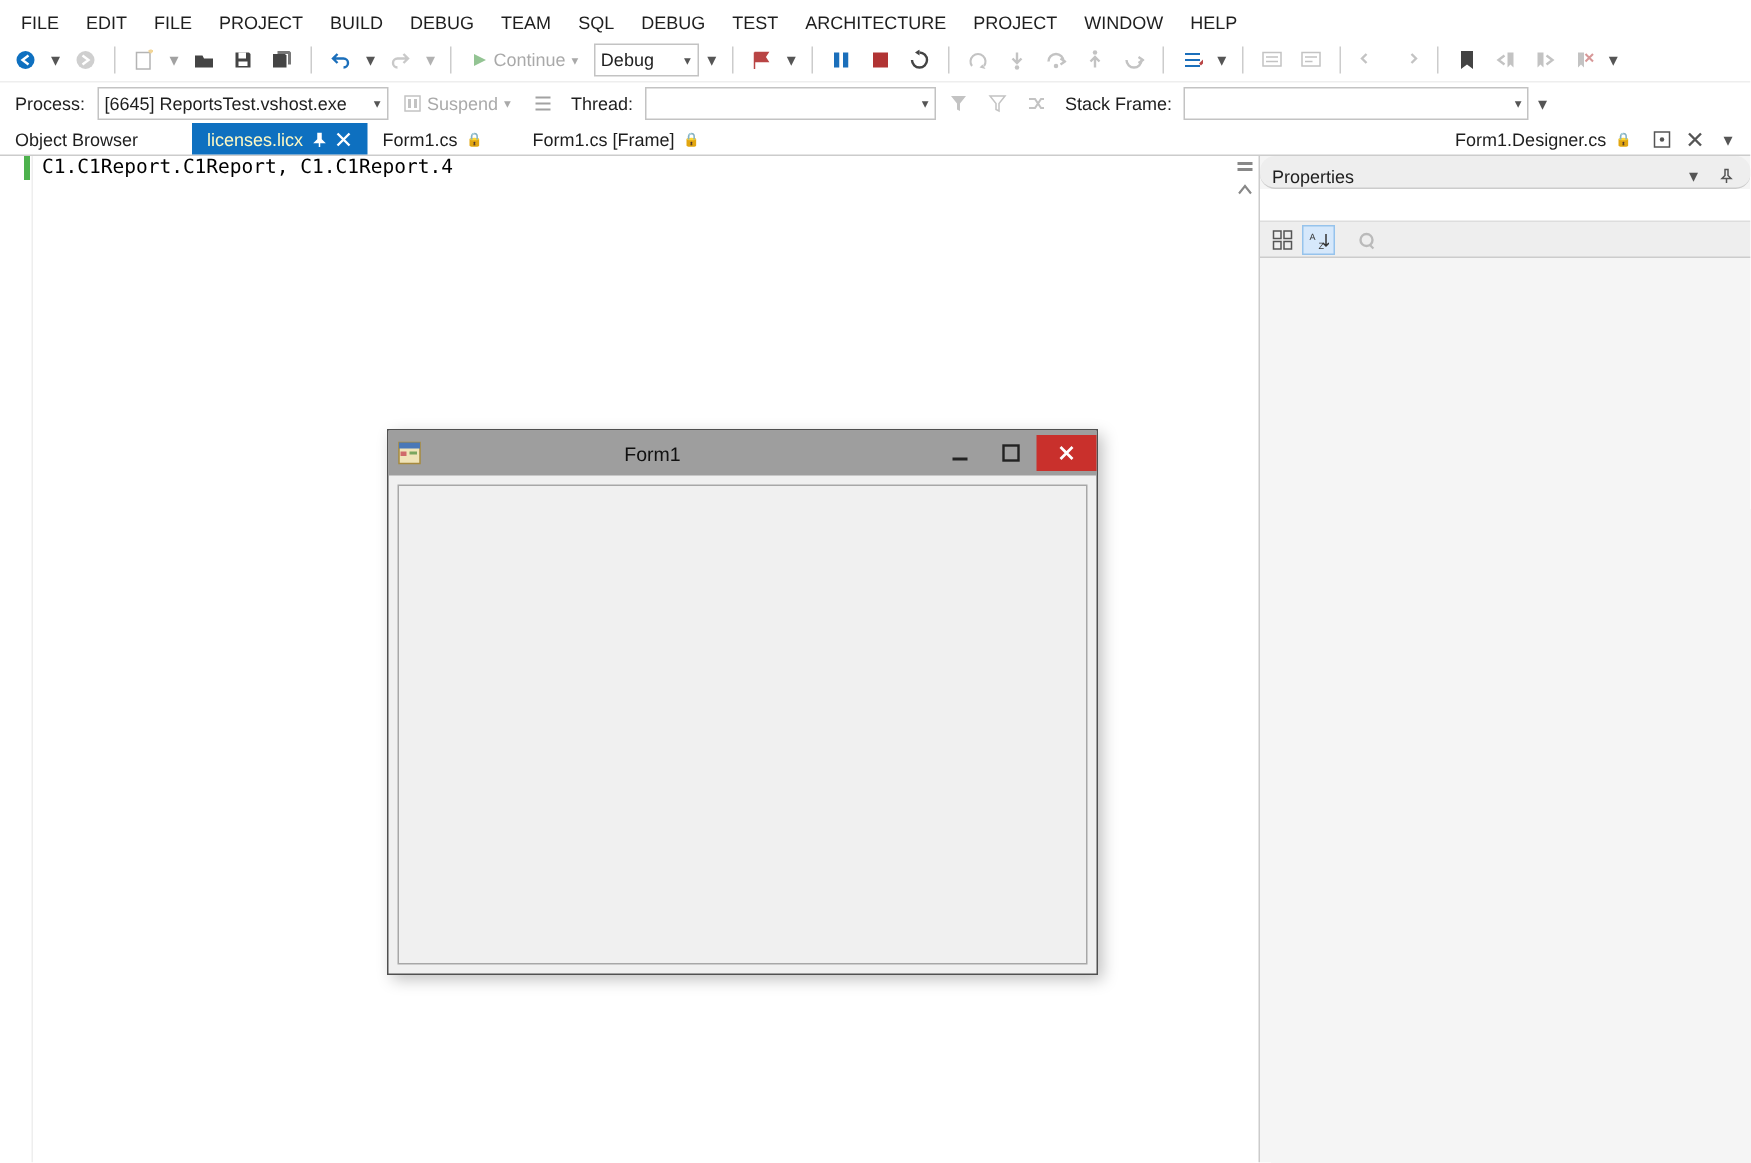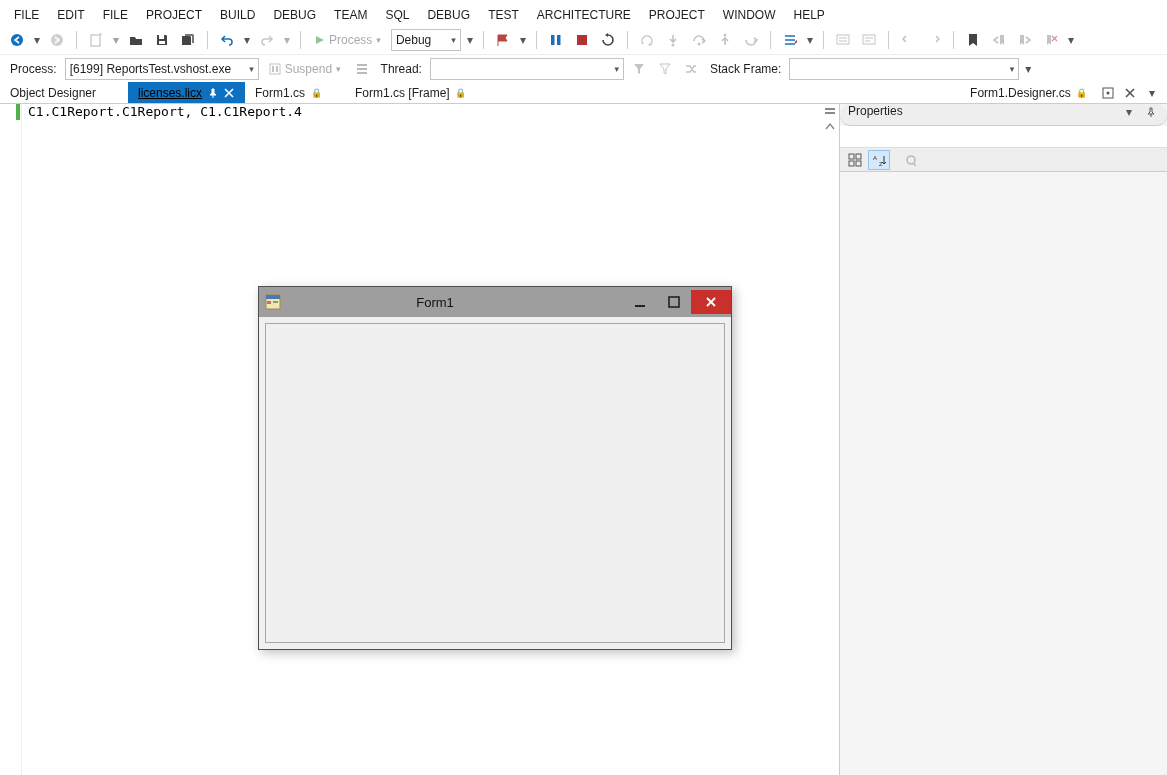--- a/index.html
+++ b/index.html
@@ -65,21 +65,21 @@
   .label { color:#1e1e1e; padding:0 4px; }
   
   .doc-tabs {
     display:flex; align-items:stretch; height:22px; background:#fff; border-bottom:1px solid #ccc;
   }
   .doc-tab {
     display:flex; align-items:center; gap:6px; padding:0 10px; font-size:12px; cursor:default; border-right:1px solid transparent;
     color:#1e1e1e;
   }
   .doc-tab.active {
-    background:#0e70c0; color:#000000;text-decoration:underline;
+    background:#0e70c0; color:#fef9c3;
   }
   .doc-tab .mini-icon { display:inline-flex; width:10px; height:10px; }
   .doc-tab.active .mini-icon { color:#fff; }
   .doc-tab .lock { font-size:9px; color:#666; }
   .tab-spacer { flex:1; }
   .tab-tools { display:flex; align-items:center; gap:4px; padding-right:6px; }
   .tab-tools .icon-btn { width:18px; height:18px; display:inline-flex; align-items:center; justify-content:center; color:#555; cursor:default; }
   
   .workspace { display:flex; height: calc(775px - 26px - 28px - 28px - 22px); }
   .editor-area {
@@ -89,21 +89,21 @@
   .gutter .marker { position:absolute; top:0; left:16px; width:4px; height:16px; background:#4db24d; }
   .code {
     flex:1; font-family: Consolas, "Courier New", monospace; font-size:13px; padding-top:0; color:#000;
   }
   .code pre { margin:0; padding:0 6px; line-height:16px; white-space:pre; }
   .split-grip { position:absolute; top:0; right:0; width:18px; height:14px; display:flex; align-items:center; justify-content:center; color:#888; }
   .scroll-up { position:absolute; top:16px; right:0; width:18px; height:14px; display:flex; align-items:center; justify-content:center; color:#888; }
   
   .props-panel { flex:1; background:#f5f5f5; display:flex; flex-direction:column; }
   .props-header {
-    display:flex; align-items:flex-start; height:22px; padding:0 8px; border-bottom:1px solid #ccc; background:#eee; gap:6px;border-radius:10px;
+    display:flex; align-items:flex-end; height:22px; padding:0 8px; border-bottom:1px solid #ccc; background:#eee; gap:6px;border-radius:10px;
   }
   .props-header .title { flex:1; }
   .props-header .icon-btn { width:16px; height:16px; display:inline-flex; align-items:center; justify-content:center; color:#555; cursor:default; }
   .props-combo-row { height:22px; border-bottom:1px solid #ddd; background:#fff; }
   .props-toolbar {
     display:flex; align-items:center; height:24px; gap:2px; padding:0 4px; border-bottom:1px solid #ccc; background:#eee;
   }
   .props-toolbar .pbtn {
     width:22px; height:20px; display:inline-flex; align-items:center; justify-content:center; cursor:default; color:#555; border:1px solid transparent;
   }
@@ -204,21 +204,21 @@
     <svg width="14" height="14">
         <path d="M9 3 L12 6 L9 9 M12 6 H5 a3 3 0 0 0 0 6" fill="none" stroke="#888" stroke-width="1.6"></path>
       </svg>
   </div>
   <div class="tb-drop" style="opacity:.45">▾</div>
   <div class="tb-sep"></div>
   <div class="tb-text-btn" style="opacity:.5">
     <svg width="10" height="10">
         <path d="M1 1 L9 5 L1 9 Z" fill="#2a8b2a"></path>
       </svg>
-    <span>Process</span>
+    <span>Continue</span>
     <span style="font-size:9px">▾</span>
   </div>
   <div class="combo" style="min-width:70px">
     <span>Debug</span>
     <span class="arrow">▾</span>
   </div>
   <div class="tb-drop">▾</div>
   <div class="tb-sep"></div>
   <div class="tb-btn">
     <svg width="14" height="14">
@@ -331,21 +331,21 @@
         <path d="M3 2 h4 v10 l-2 -2 l-2 2 z" fill="#888"></path>
         <path d="M8 3 l5 5 M13 3 l-5 5" stroke="#b13434" stroke-width="1.4"></path>
       </svg>
   </div>
   <div class="tb-drop">▾</div>
 </div>
 
 <div class="toolbar">
   <span class="label">Process:</span>
   <div class="combo wide">
-    <span>[6199] ReportsTest.vshost.exe</span>
+    <span>[6645] ReportsTest.vshost.exe</span>
     <span class="arrow">▾</span>
   </div>
   <div class="tb-text-btn" style="opacity:.5">
     <svg width="12" height="12">
         <rect x="1" y="1" width="10" height="10" fill="none" stroke="#888"></rect>
         <rect x="3" y="3" width="2" height="6" fill="#888"></rect>
         <rect x="7" y="3" width="2" height="6" fill="#888"></rect>
       </svg>
     <span>Suspend</span>
     <span style="font-size:9px">▾</span>
@@ -378,21 +378,21 @@
   <span class="label">Stack Frame:</span>
   <div class="combo long">
     <span></span>
     <span class="arrow">▾</span>
   </div>
   <div class="tb-drop">▾</div>
 </div>
 
 <div class="doc-tabs">
   <div class="doc-tab" style="min-width:128px">
-    <span>Object Designer</span>
+    <span>Object Browser</span>
   </div>
   <div class="doc-tab active">
     <span>licenses.licx</span>
     <span class="mini-icon">
       <svg width="10" height="10">
           <path d="M4 1h2v4l2 2H2l2-2z M5 7v3" stroke="#fff" stroke-width="1" fill="#fff"></path>
         </svg>
     </span>
     <span class="mini-icon">
       <svg width="10" height="10">

